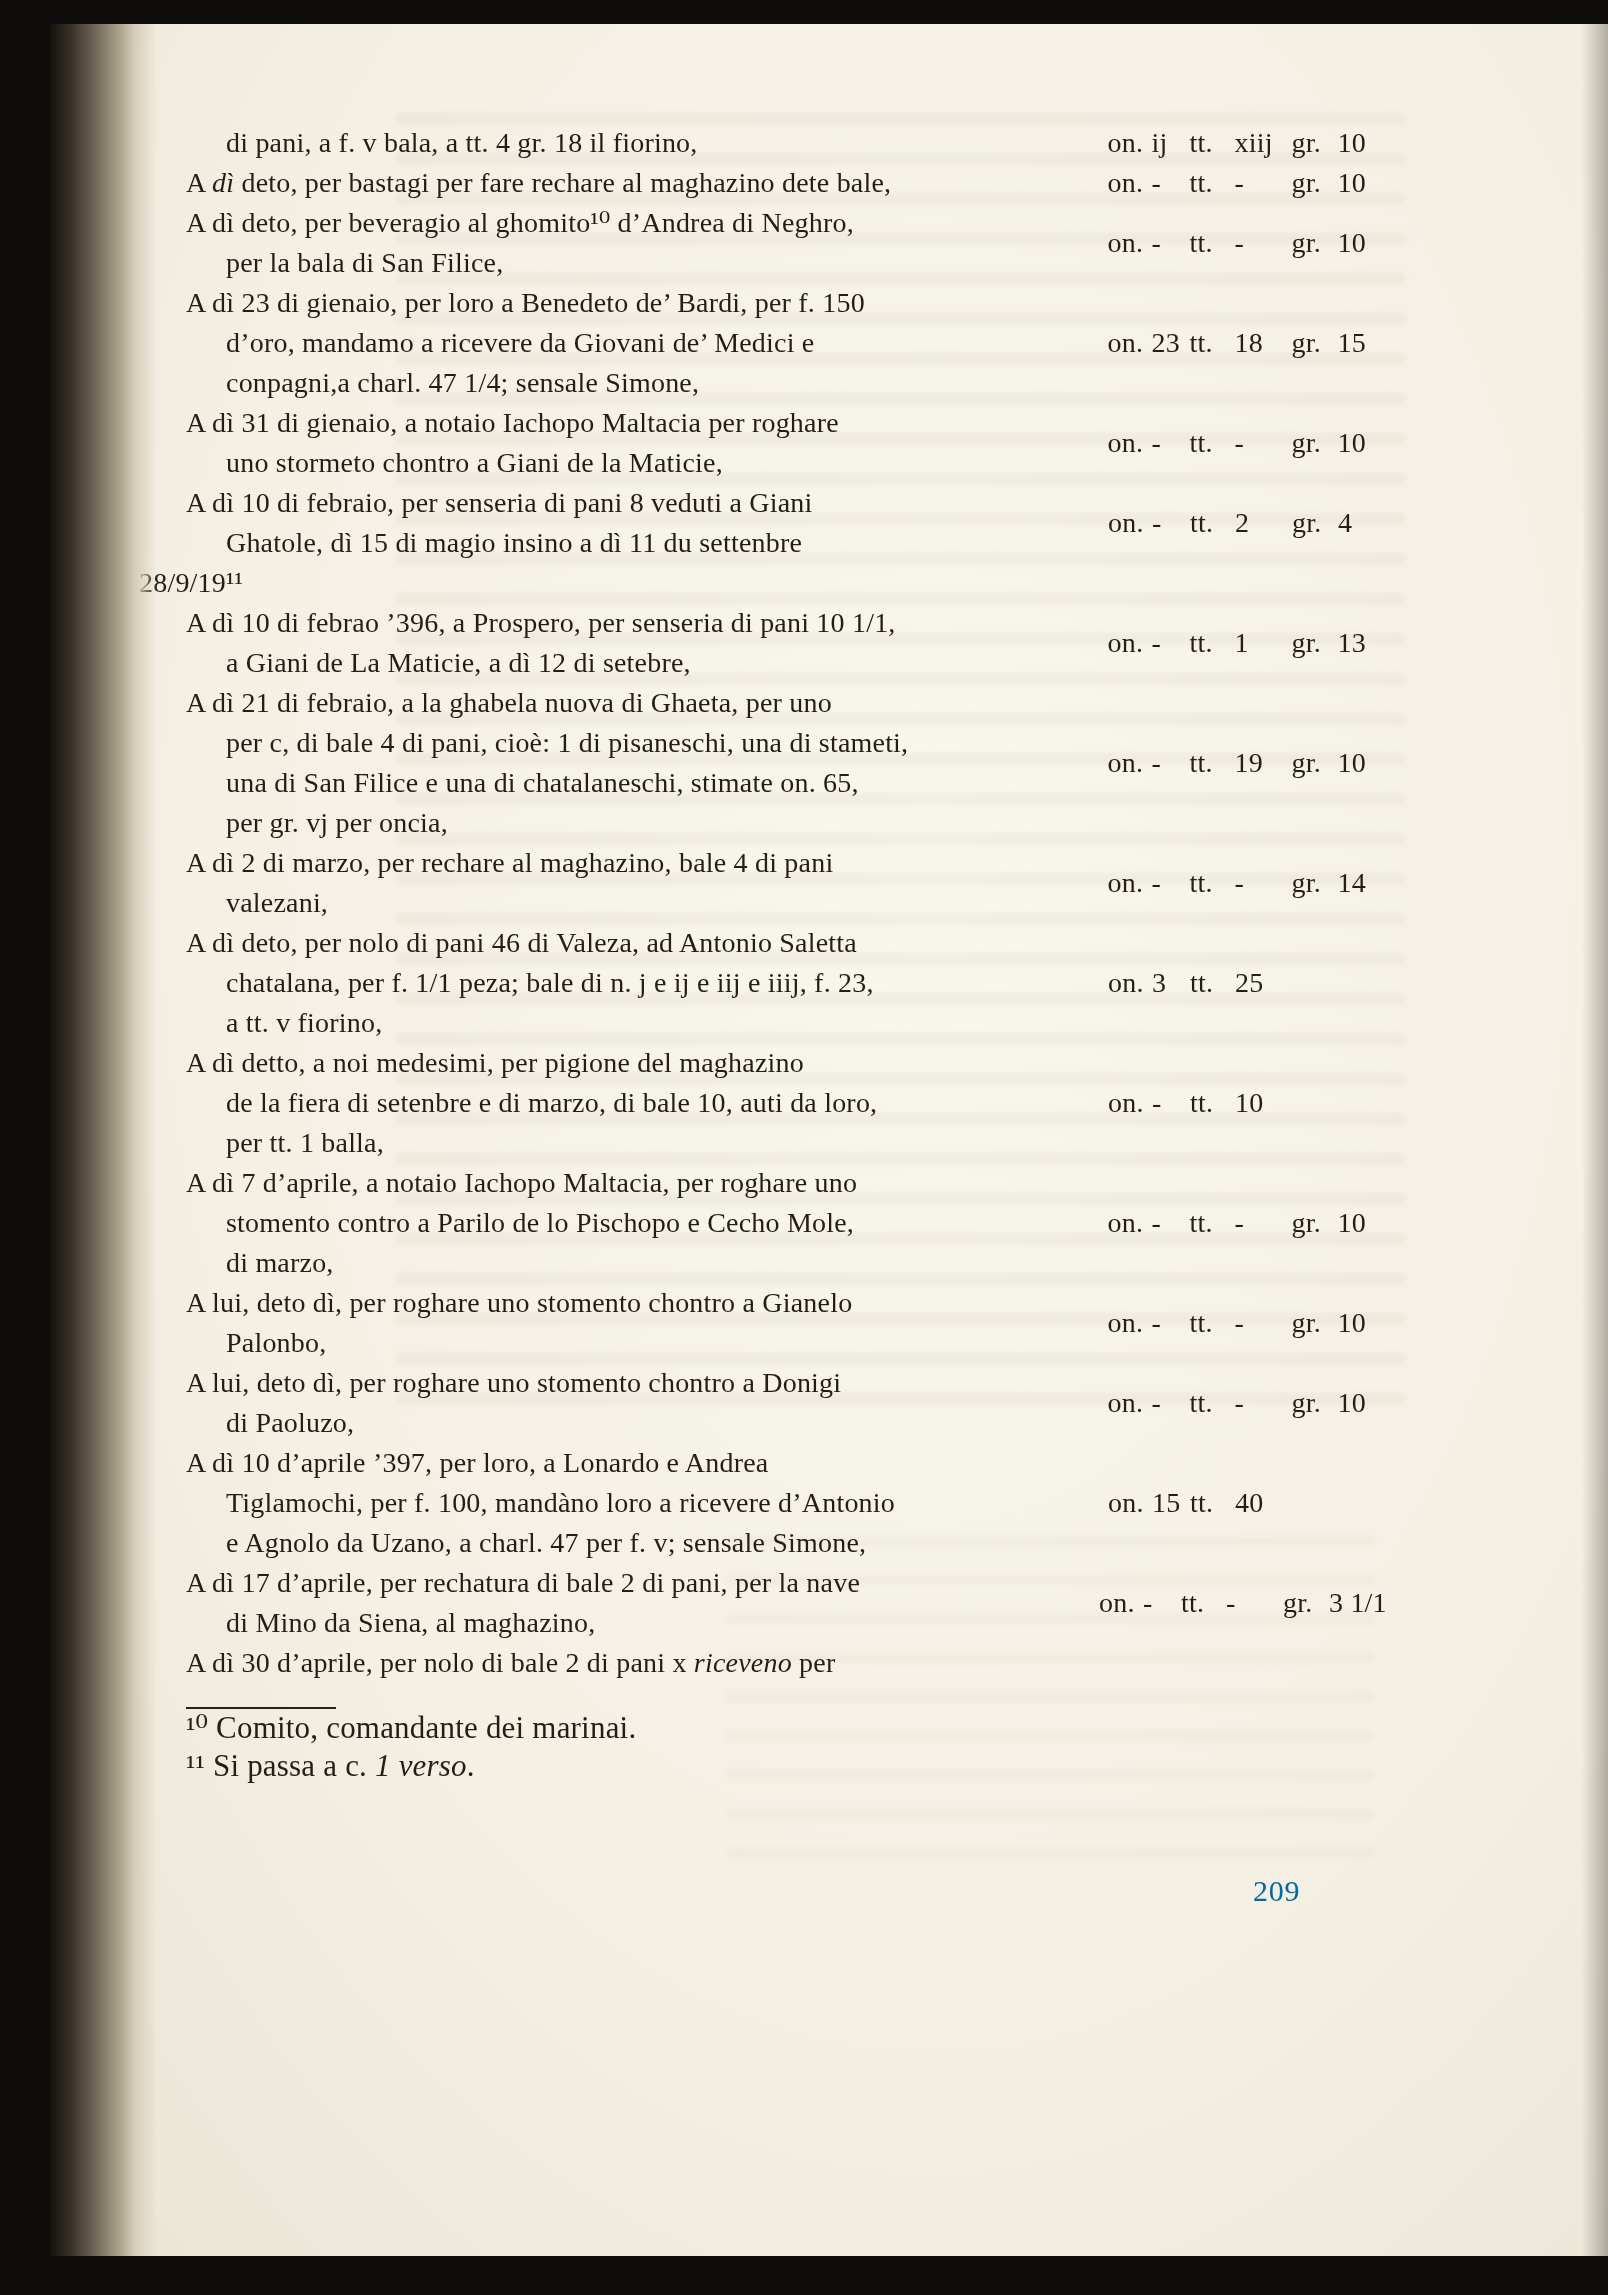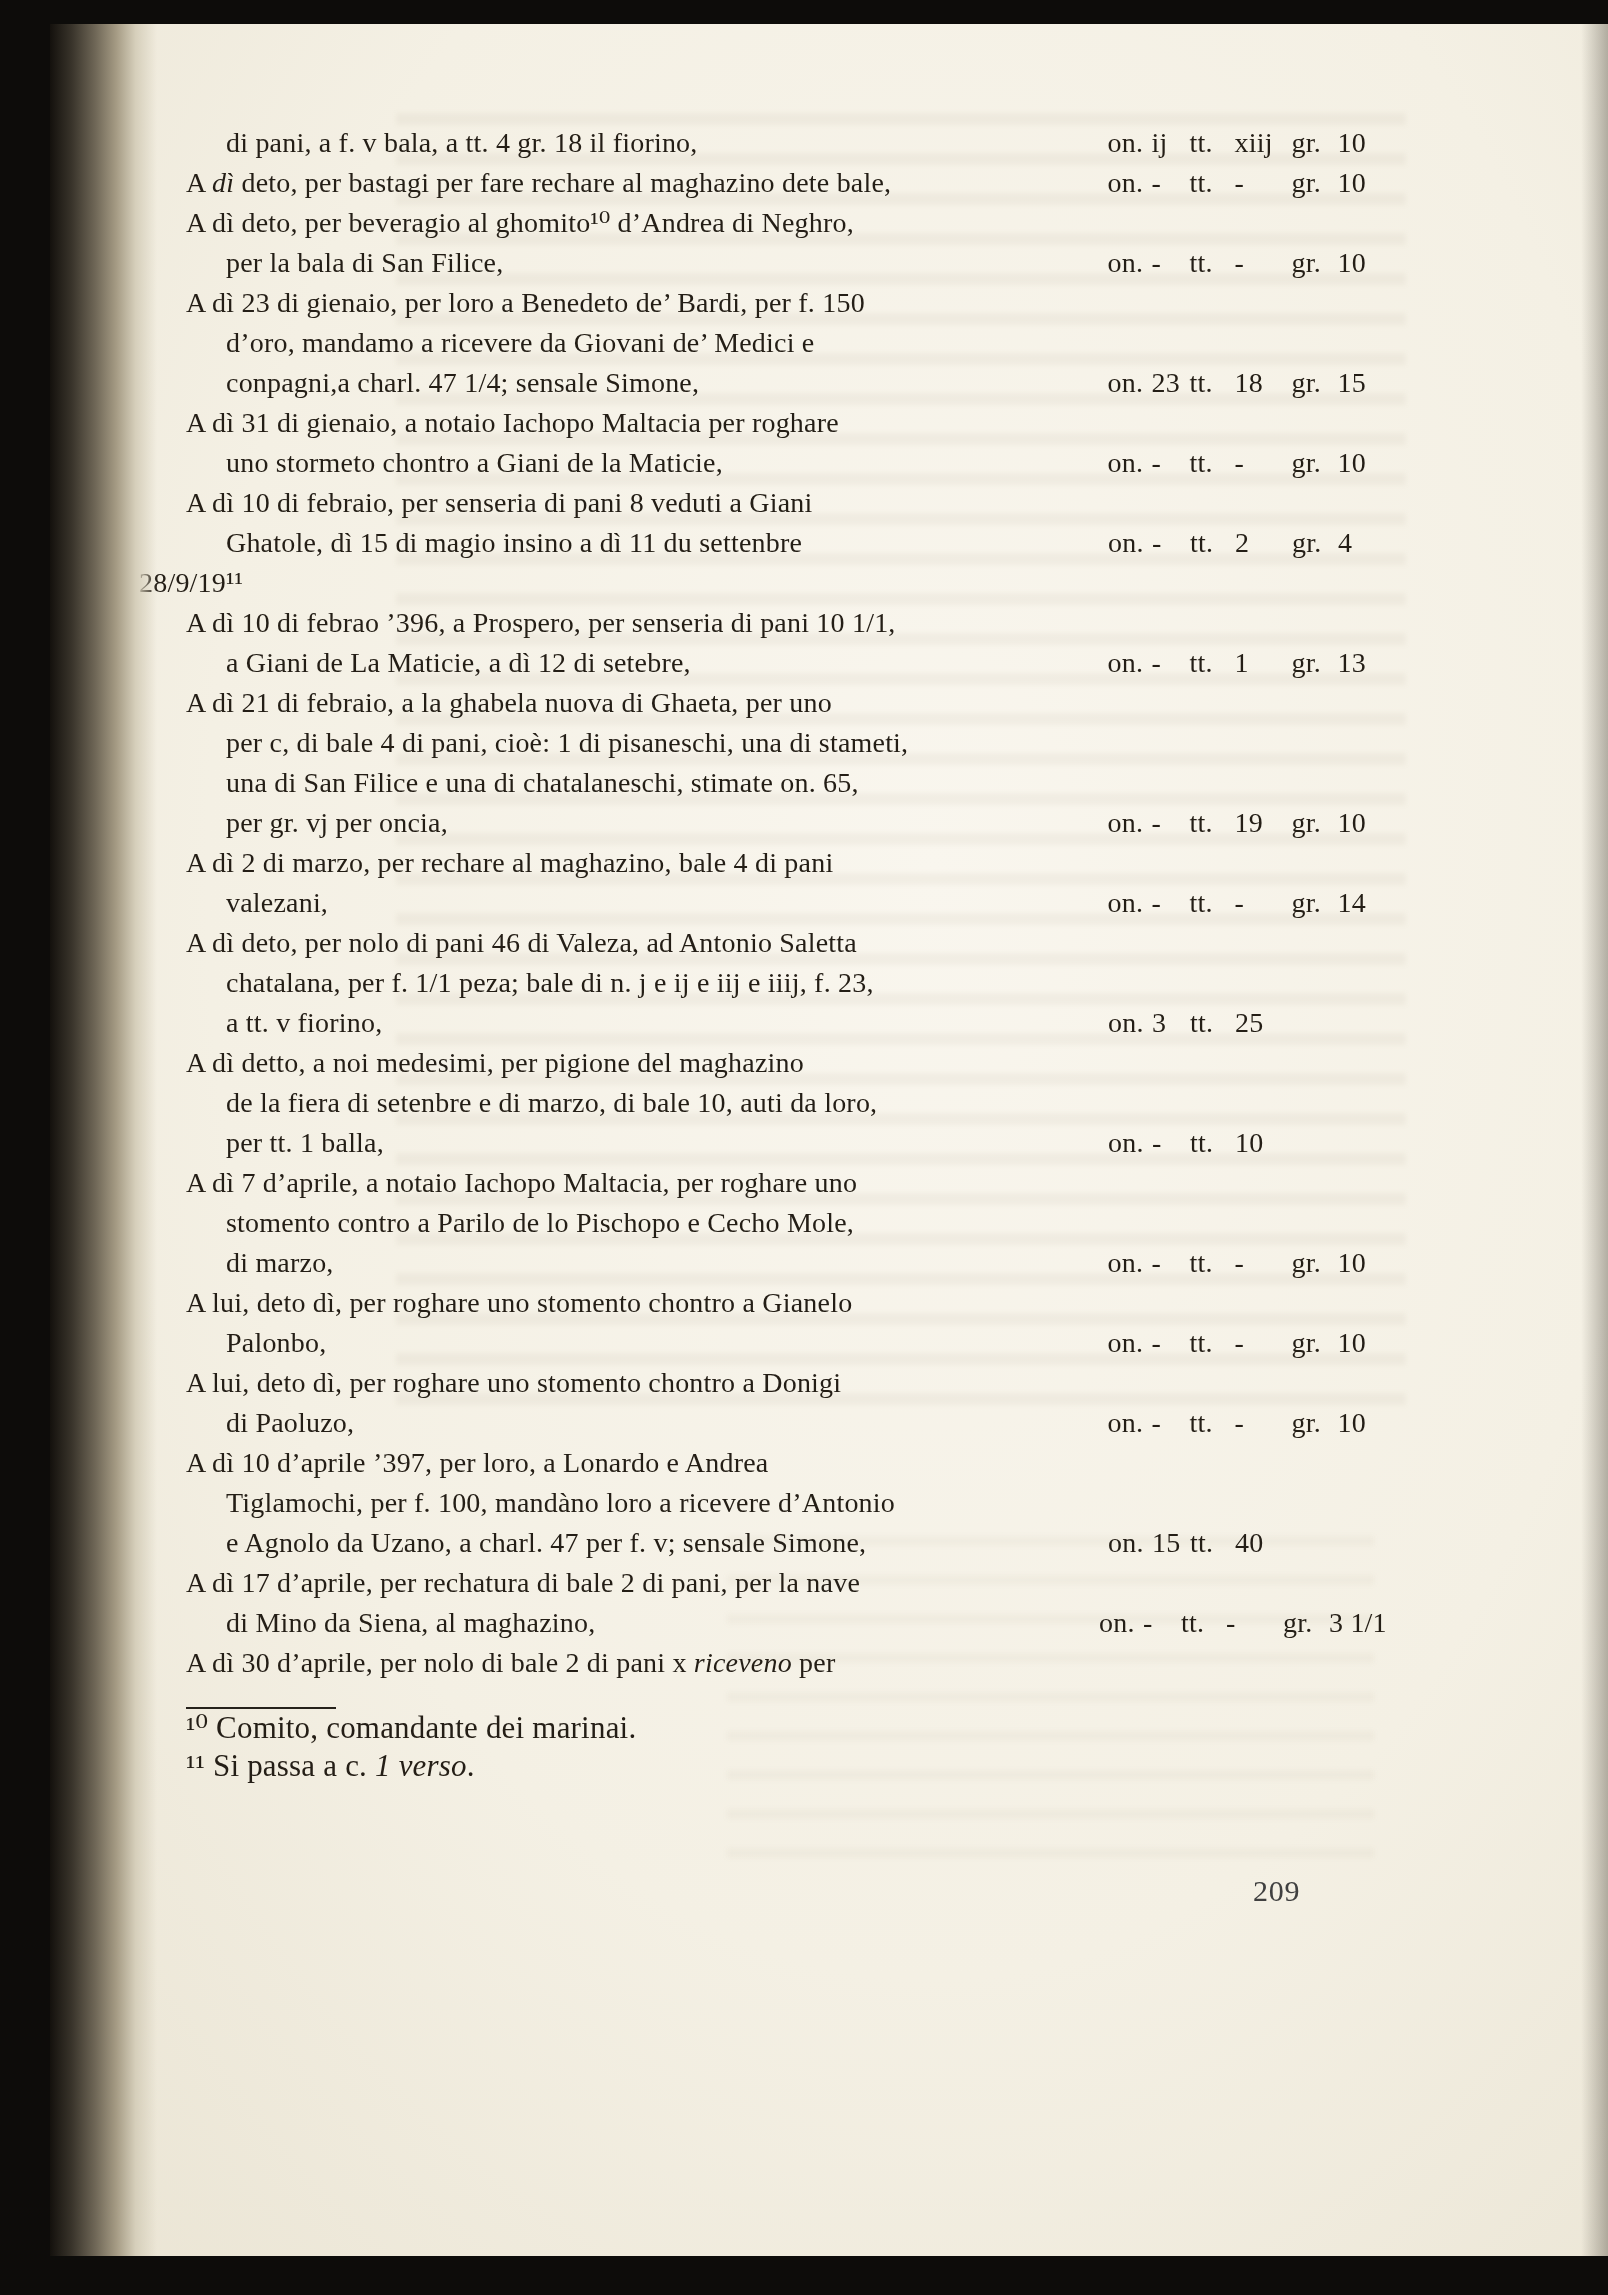--- a/index.html
+++ b/index.html
@@ -35,39 +35,39 @@
     filter: blur(2.4px);
   }
 
   
   .content {
     position: absolute; left: 186px; top: 123px; width: 1180px; z-index: 2;
     font-family: "Liberation Serif", "DejaVu Serif", serif;
     font-size: 28px; line-height: 40px; color: #241e16;
     letter-spacing: 0.2px;
   }
-  .entry { display: flex; align-items: flex-end; }
+  .entry { display: flex; align-items: center; }
   .desc  { width: 913px; padding-left: 40px; text-indent: -40px; white-space: nowrap; }
   .desc.cont { text-indent: 0; }
   .amount {
     width: 267px;
     display: grid;
     grid-template-columns: 44px 38px 45px 57px 46px auto;
     white-space: nowrap;
   }
   .amount span { display: block; }
   .heading { width: 100%; position: relative; left: -47px; }
 
   .fn-rule { margin-top: 24px; width: 150px; border-top: 2.4px solid #26221b; }
   .footnotes { margin-top: 0; font-size: 31px; line-height: 38px; }
 
   .page-number {
     position: absolute; left: 1253px; top: 1874px; z-index: 2;
     font-family: "Liberation Serif", "DejaVu Serif", serif;
-    font-size: 30px; color: #404040; letter-spacing: 0.8px;
+    font-size: 30px; color: #0369a1; letter-spacing: 0.8px;
   }
 </style>
 </head>
 <body>
 
 <div class="edge-top"></div>
 <div class="edge-bottom"></div>
 <div class="edge-left"></div>
 <div class="gutter"></div>
 <div class="edge-right"></div>

